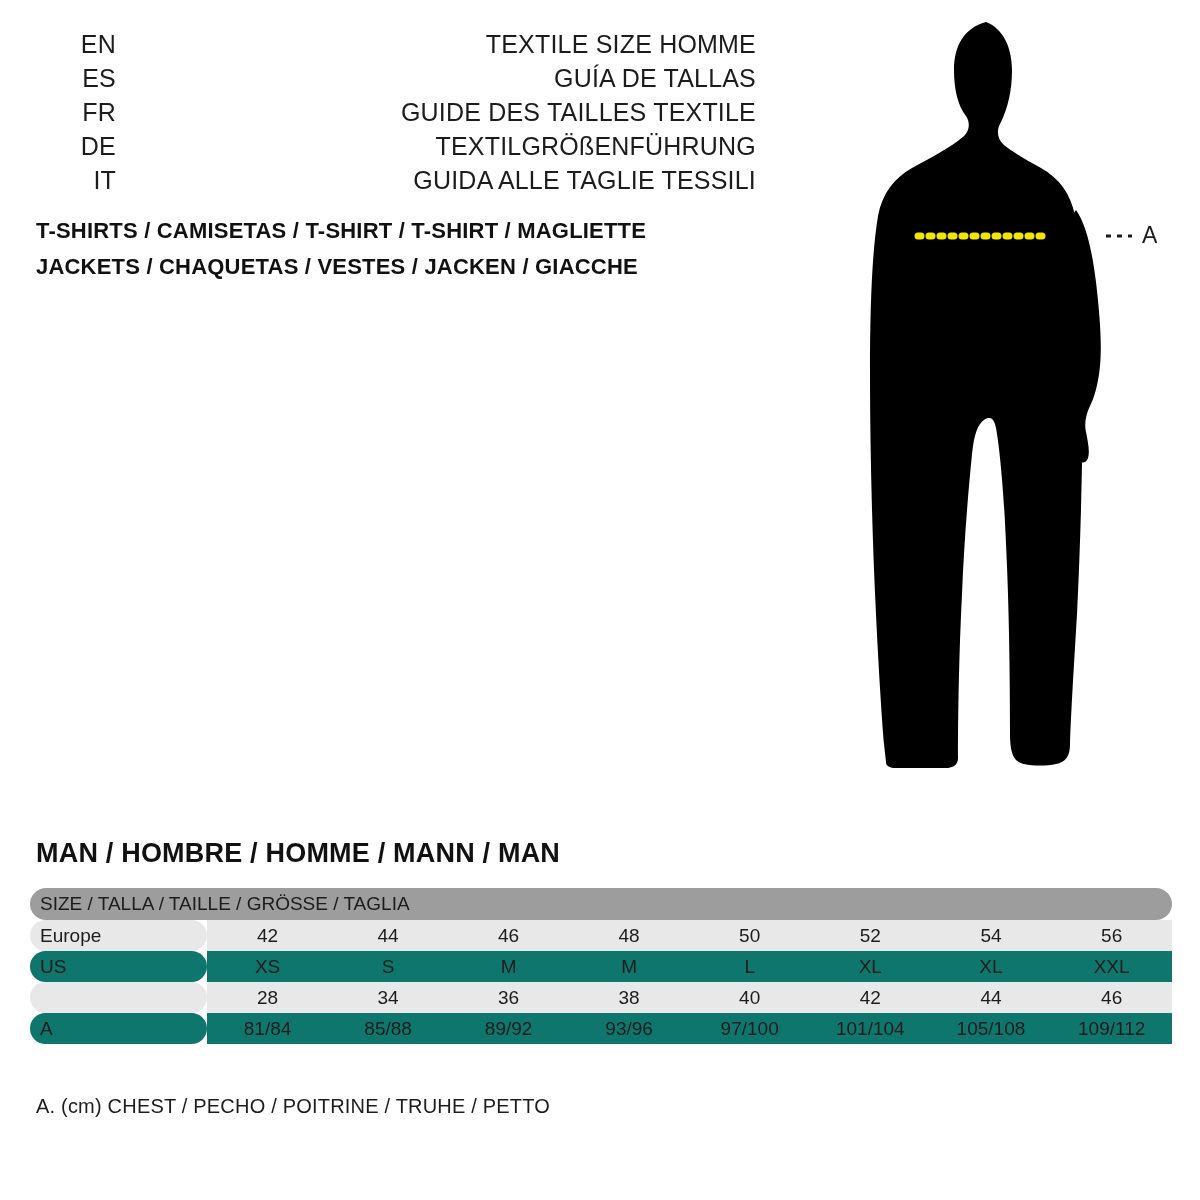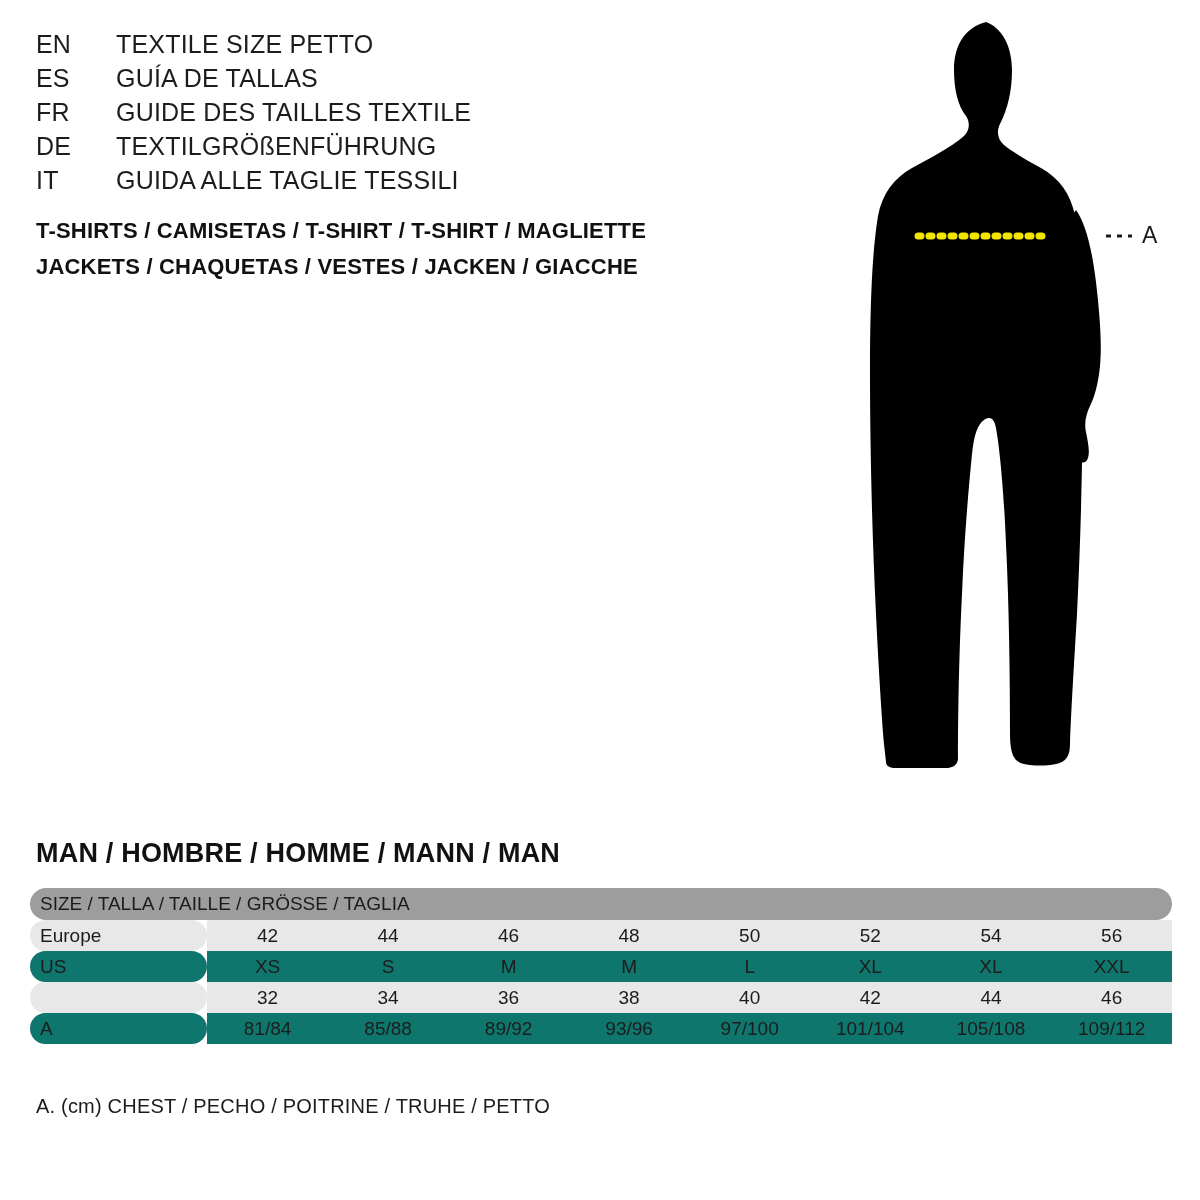--- a/index.html
+++ b/index.html
@@ -15,20 +15,21 @@
     position: relative;
     overflow: hidden;
   }
 
   
   .lang-block {
     position: absolute;
     left: 36px;
     top: 30px;
     width: 720px;
+    text-align: right;
   }
   .lang-row {
     display: flex;
     align-items: baseline;
     height: 34px;
     font-size: 25px;
     letter-spacing: 0.2px;
     color: #1c1c1c;
   }
   .lang-code {
@@ -125,21 +126,21 @@
     letter-spacing: 0.2px;
     text-align: right;
   }
 </style>
 </head>
 <body>
 
 <div class="lang-block">
   <div class="lang-row">
     <span class="lang-code">EN</span>
-    <span class="lang-text">TEXTILE SIZE PETTO</span>
+    <span class="lang-text">TEXTILE SIZE HOMME</span>
   </div>
   <div class="lang-row">
     <span class="lang-code">ES</span>
     <span class="lang-text">GUÍA DE TALLAS</span>
   </div>
   <div class="lang-row">
     <span class="lang-code">FR</span>
     <span class="lang-text">GUIDE DES TAILLES TEXTILE</span>
   </div>
   <div class="lang-row">
@@ -235,21 +236,21 @@
       <td class="val-cell">S</td>
       <td class="val-cell">M</td>
       <td class="val-cell">M</td>
       <td class="val-cell">L</td>
       <td class="val-cell">XL</td>
       <td class="val-cell">XL</td>
       <td class="val-cell">XXL</td>
     </tr>
     <tr class="row-band-light">
       <td class="label-cell"></td>
-      <td class="val-cell">32</td>
+      <td class="val-cell">28</td>
       <td class="val-cell">34</td>
       <td class="val-cell">36</td>
       <td class="val-cell">38</td>
       <td class="val-cell">40</td>
       <td class="val-cell">42</td>
       <td class="val-cell">44</td>
       <td class="val-cell">46</td>
     </tr>
     <tr class="row-band-white">
       <td class="label-cell">A</td>

